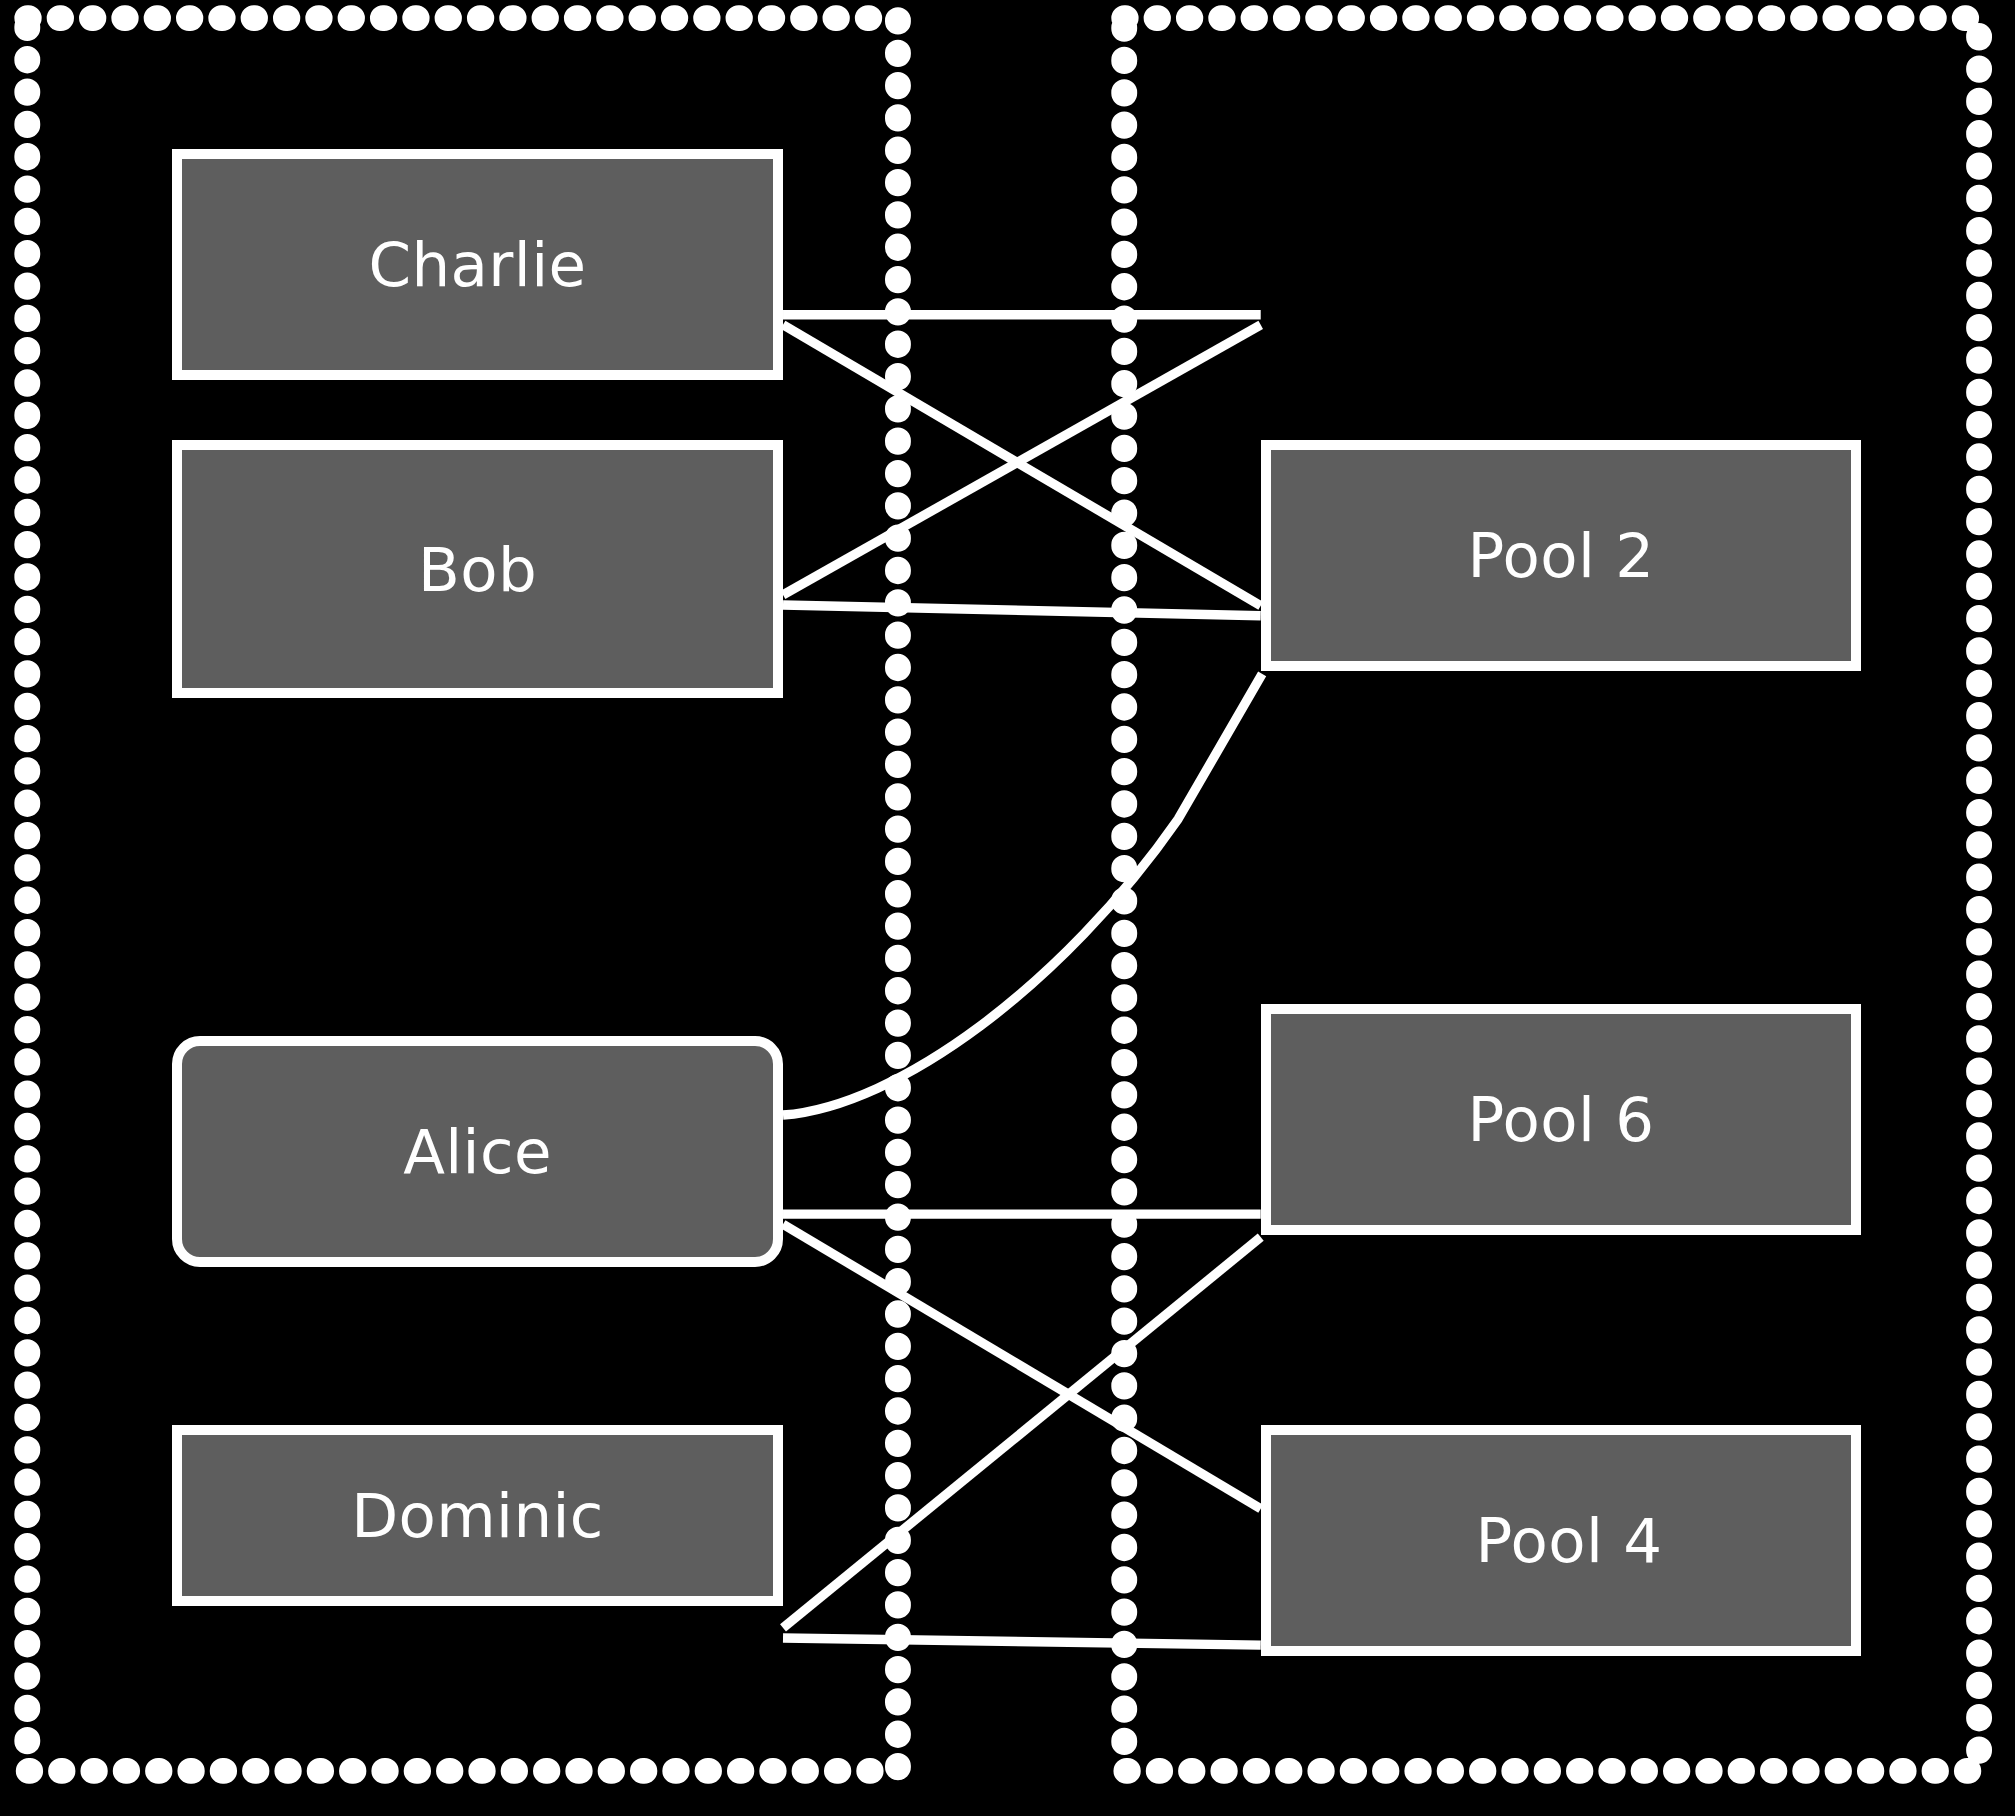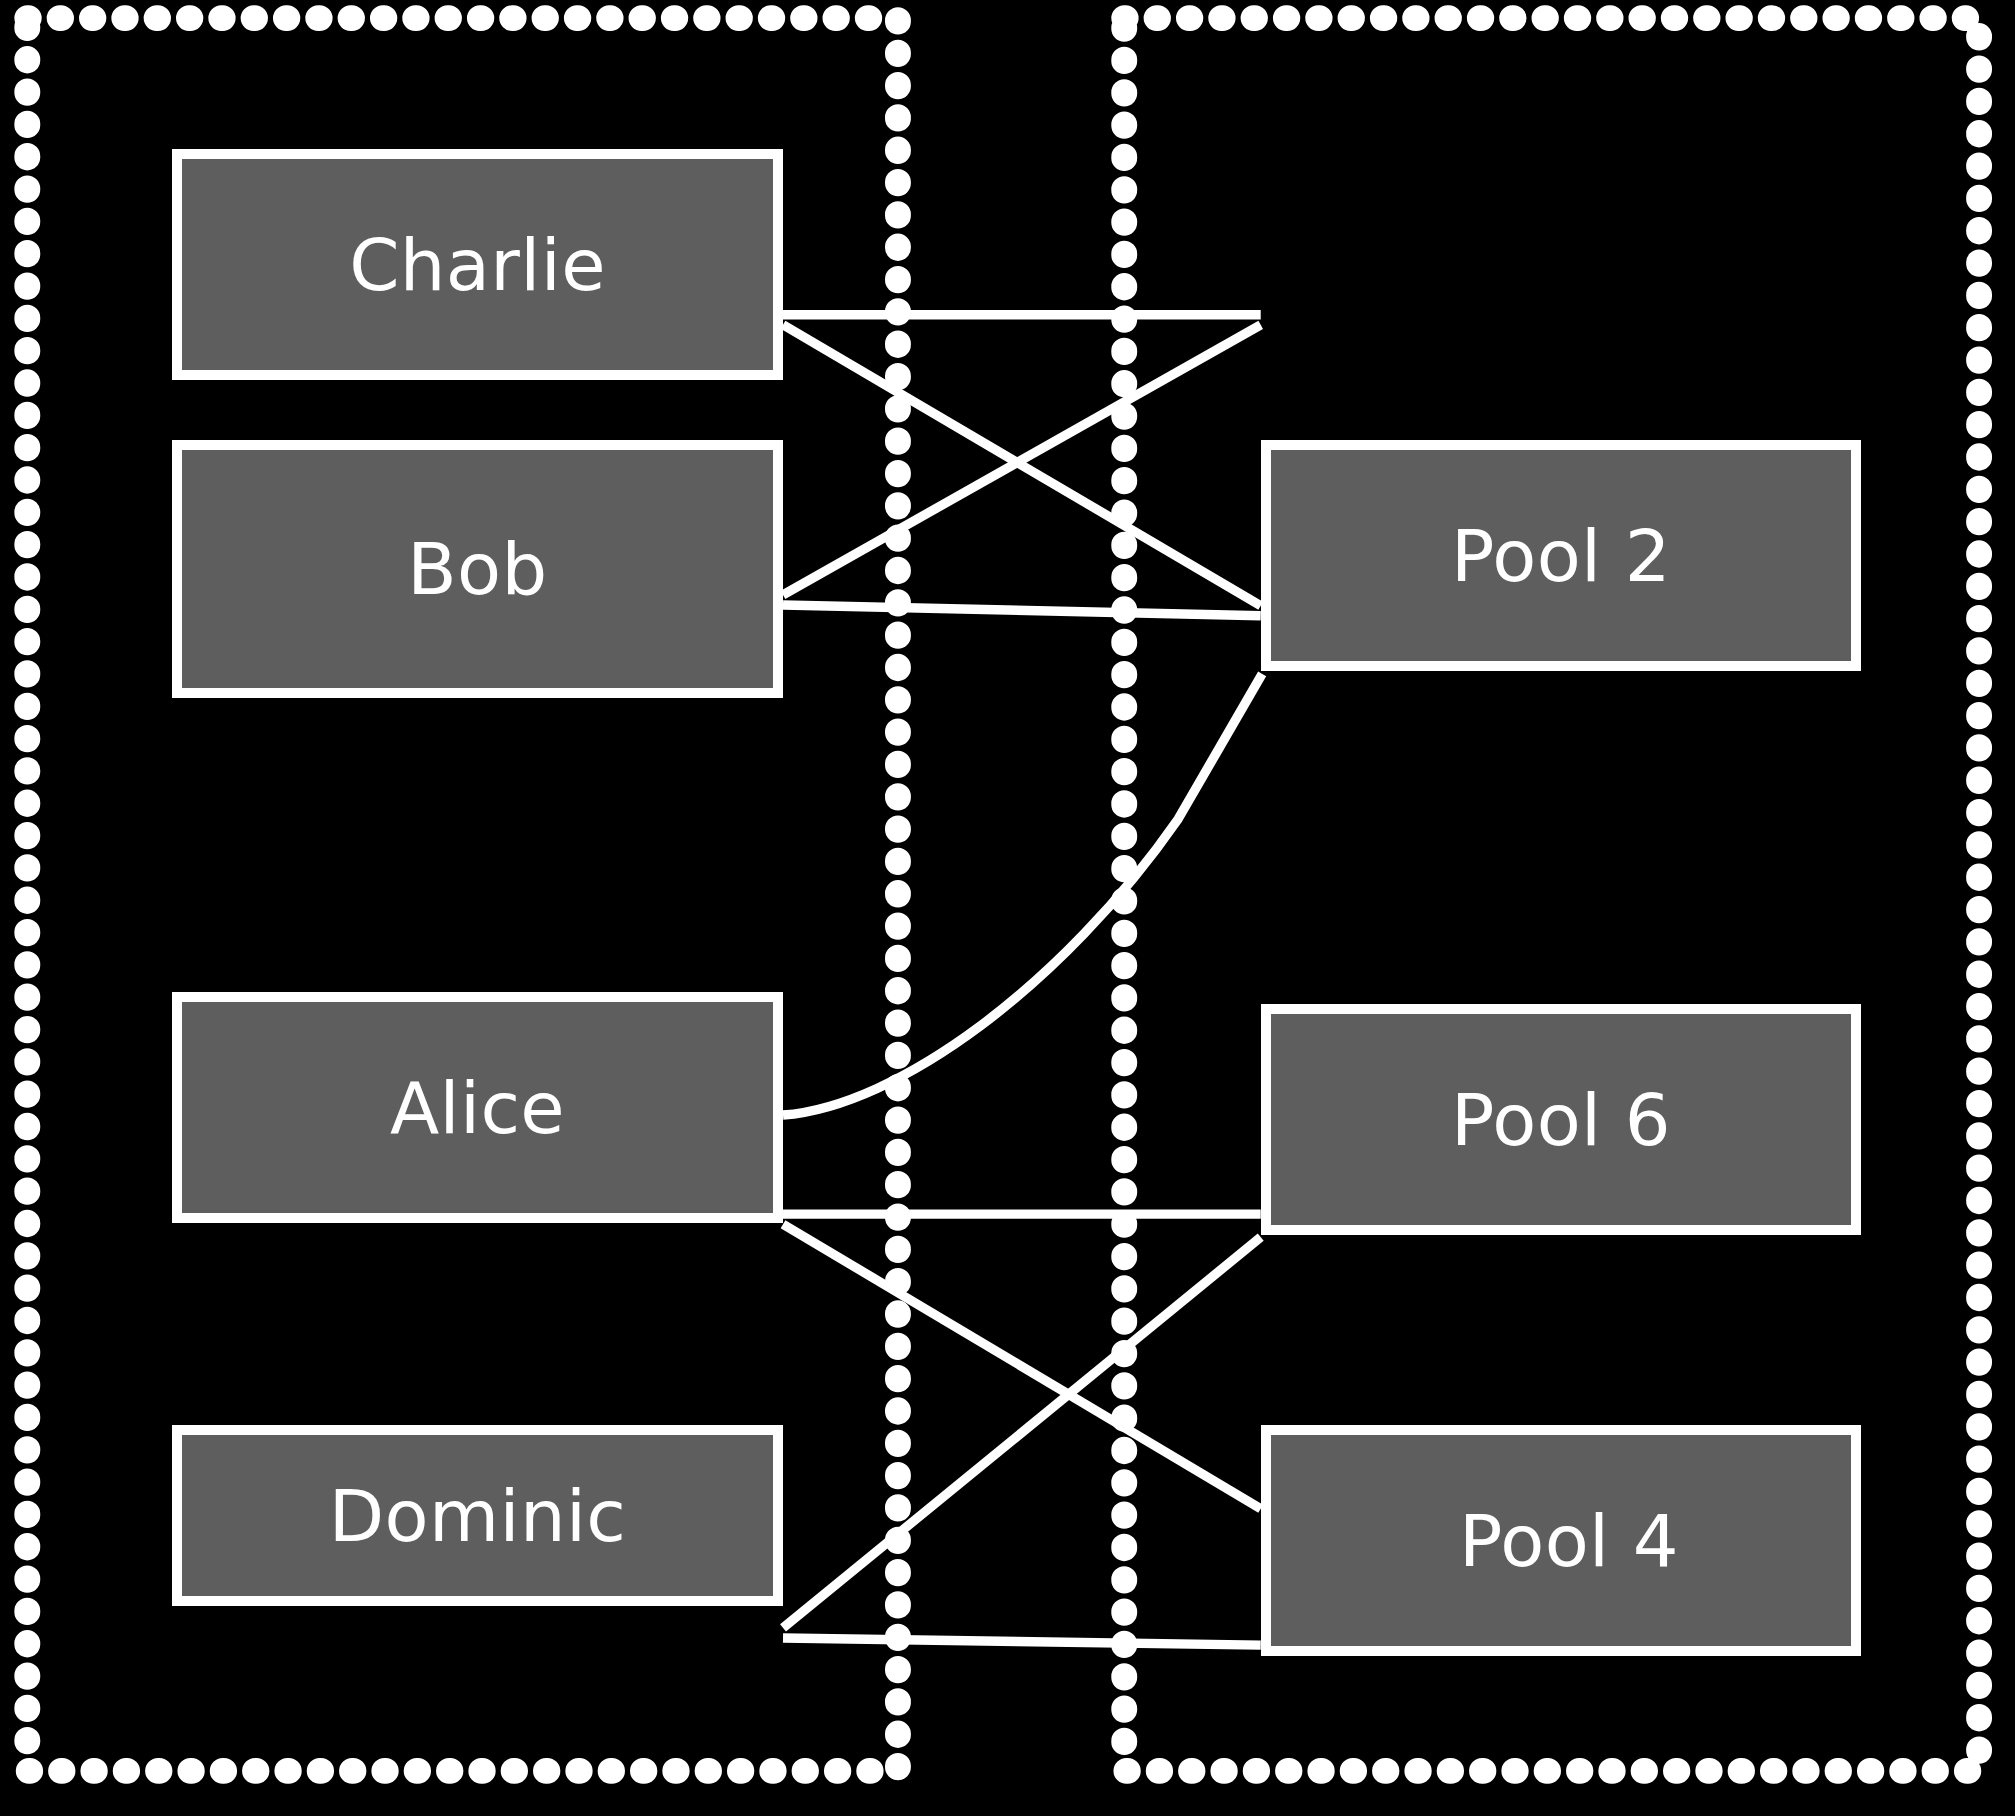--- a/index.html
+++ b/index.html
@@ -36,21 +36,21 @@
     box-sizing: border-box;
     background: #5e5e5e;
     border: 10px solid #ffffff;
     display: flex;
     align-items: center;
     justify-content: center;
     z-index: 5;
   }
   .node-label {
     color: #ffffff;
-    font-size: 72px;
+    font-size: 61px;
     font-weight: 400;
     line-height: 1;
     letter-spacing: 0.4px;
     white-space: nowrap;
   }
 </style>
 </head>
 <body>
 
 <div id="canvas">
@@ -75,21 +75,21 @@
   </svg>
 
   <div class="node" style="left:172px; top:149px; width:611px; height:231px;">
     <span class="node-label">Charlie</span>
   </div>
 
   <div class="node" style="left:172px; top:440px; width:611px; height:258px;">
     <span class="node-label">Bob</span>
   </div>
 
-  <div class="node" style="left:172px; top:992px; width:611px; height:231px;">
+  <div class="node" style="left:172px; top:1036px; width:611px; height:231px;border-radius:28px;">
     <span class="node-label">Alice</span>
   </div>
 
   <div class="node" style="left:172px; top:1425px; width:611px; height:181px;">
     <span class="node-label">Dominic</span>
   </div>
 
 
   <div class="node" style="left:1261px; top:440px; width:600px; height:231px;">
     <span class="node-label">Pool 2</span>

